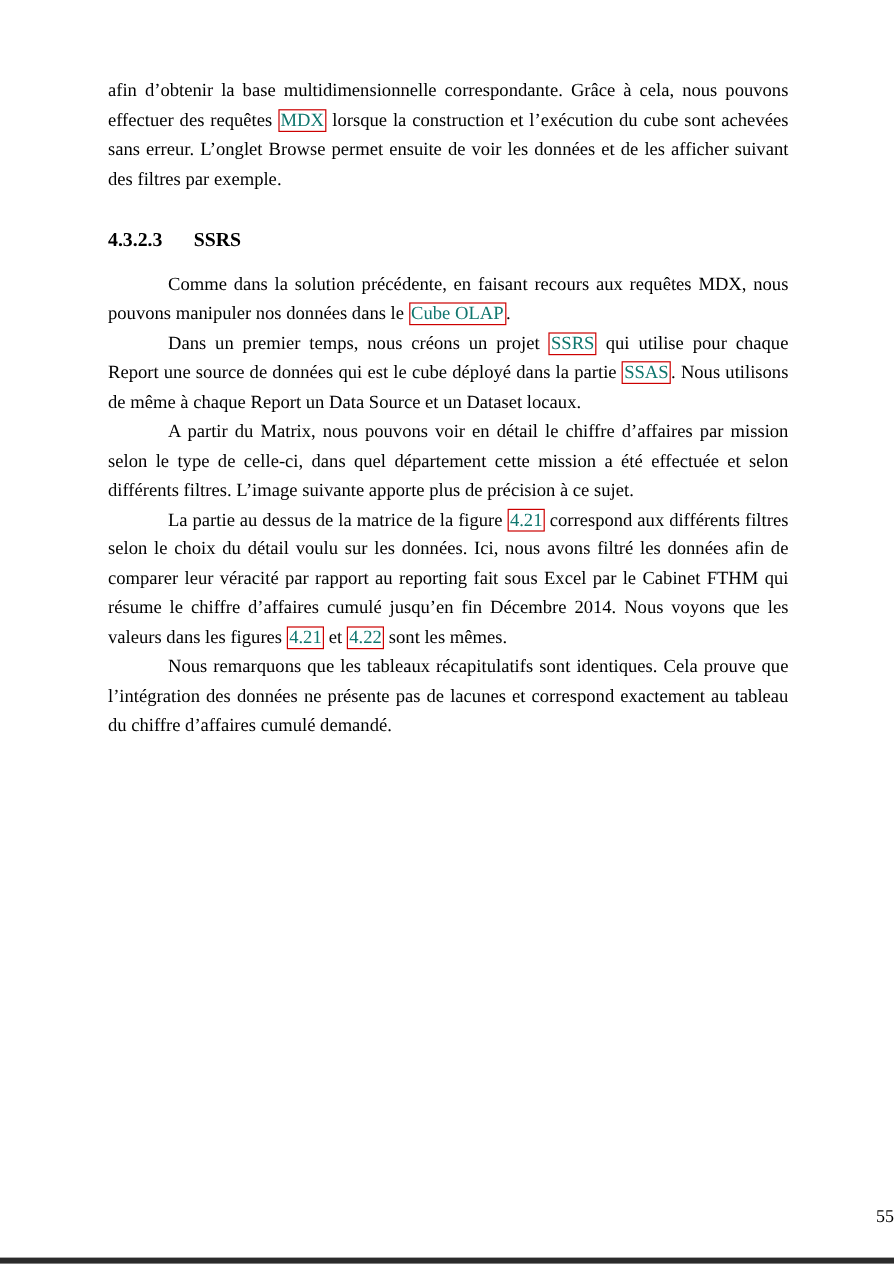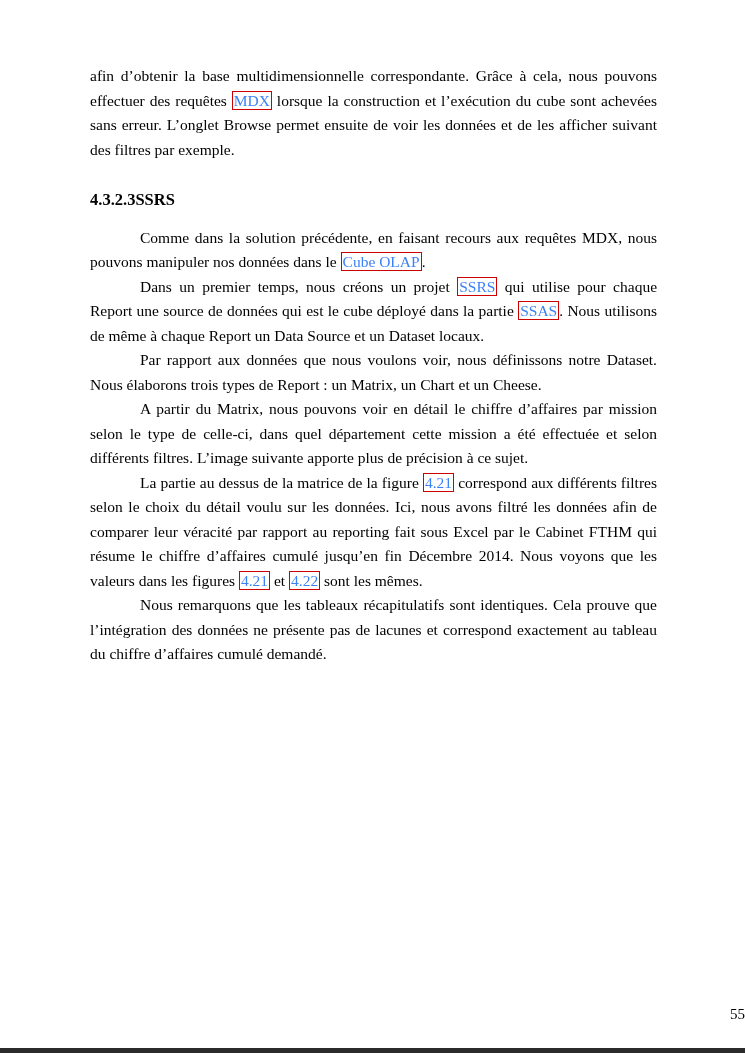--- a/index.html
+++ b/index.html
@@ -25,32 +25,32 @@
     font-size: 15.5px;
     line-height: 24.5px;
     text-align: justify;
   }
   p.para { margin: 0; }
   p.para.indent { text-indent: 50px; }
   .it { }
   .ref {
     border: 1px solid var(--link-border, #cc0000);
     padding: 0 1px;
-    color: #3b82f6;
+    color: #0f766e;
     text-decoration: none;
     cursor: pointer;
   }
   .heading {
     font-weight: bold;
     font-size: 16.5px;
     margin: 26px 0 13px 0;
     text-indent: 0;
     text-align: left;
   }
-  .heading .h-num { }
+  .heading .h-num { margin-right: 26px; }
   .page-number {
     position: absolute;
     bottom: 30px;
     left: 0;
     width: 100%;
     text-align: right;
     font-size: 15px;
   }
   .bottom-edge {
     position: absolute;
@@ -63,20 +63,19 @@
 </style>
 </head>
 <body>
 
 <div class="page">
   <div class="text-body">
       <p class="para"><span>afin d’obtenir la base multidimensionnelle correspondante. Grâce à cela, nous pouvons effectuer des requêtes </span><span class="ref">MDX</span><span> lorsque la construction et l’exécution du cube sont achevées sans erreur. L’onglet </span><span class="it">Browse</span><span> permet ensuite de voir les données et de les afficher suivant des filtres par exemple.</span></p>
       <div class="heading"><span class="h-num">4.3.2.3</span><span class="h-title">SSRS</span></div>
       <p class="para indent"><span>Comme dans la solution précédente, en faisant recours aux requêtes MDX, nous pouvons manipuler nos données dans le </span><span class="ref">Cube OLAP</span><span>.</span></p>
       <p class="para indent"><span>Dans un premier temps, nous créons un projet </span><span class="ref">SSRS</span><span> qui utilise pour chaque Report une source de données qui est le cube déployé dans la partie </span><span class="ref">SSAS</span><span>. Nous utilisons de même à chaque Report un Data Source et un Dataset locaux.</span></p>
-      <p class="para indent"><span>Par rapport aux données que nous voulons voir, nous définissons notre Dataset. Nous élaborons trois types de Report : un </span><span class="it">Matrix</span><span>, un </span><span class="it">Chart</span><span> et un </span><span class="it">Cheese</span><span>.</span></p>
       <p class="para indent"><span>A partir du </span><span class="it">Matrix</span><span>, nous pouvons voir en détail le chiffre d’affaires par mission selon le type de celle-ci, dans quel département cette mission a été effectuée et selon différents filtres. L’image suivante apporte plus de précision à ce sujet.</span></p>
       <p class="para indent"><span>La partie au dessus de la matrice de la figure </span><span class="ref">4.21</span><span> correspond aux différents filtres selon le choix du détail voulu sur les données. Ici, nous avons filtré les données afin de comparer leur véracité par rapport au reporting fait sous Excel par le Cabinet FTHM qui résume le chiffre d’affaires cumulé jusqu’en fin Décembre 2014. Nous voyons que les valeurs dans les figures </span><span class="ref">4.21</span><span> et </span><span class="ref">4.22</span><span> sont les mêmes.</span></p>
       <p class="para indent"><span>Nous remarquons que les tableaux récapitulatifs sont identiques. Cela prouve que l’intégration des données ne présente pas de lacunes et correspond exactement au tableau du chiffre d’affaires cumulé demandé.</span></p>
     </div>
   <div class="page-number">55</div>
   <div class="bottom-edge"></div>
 </div>
 
 </body></html>

